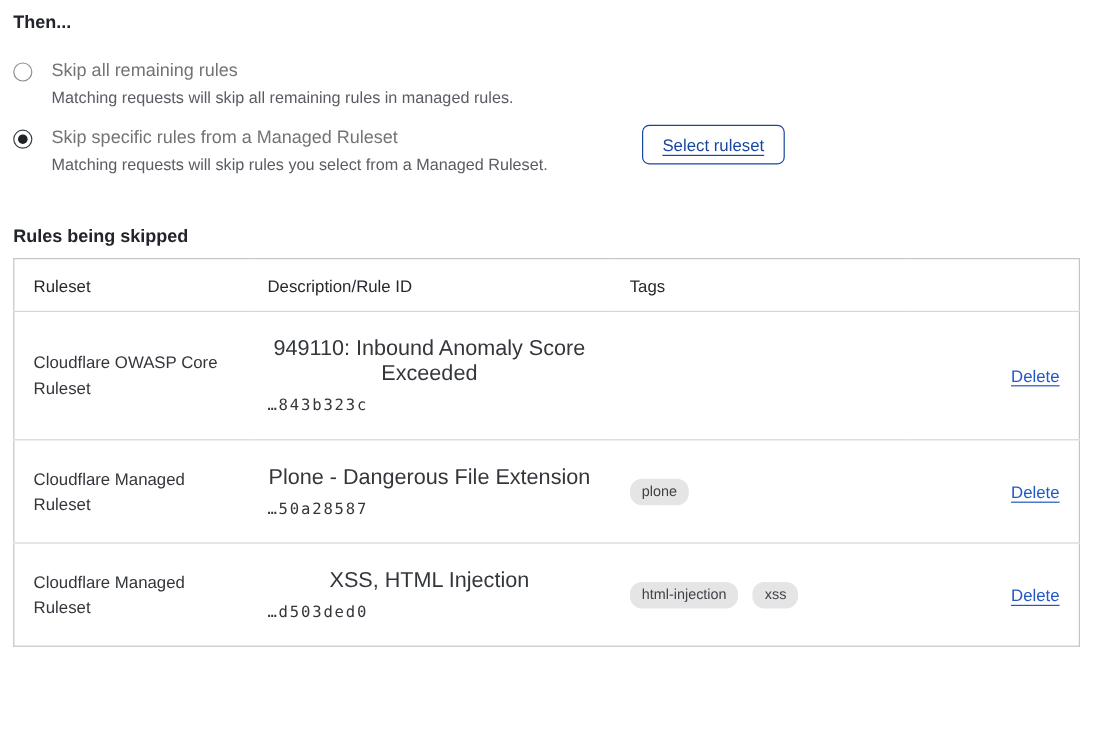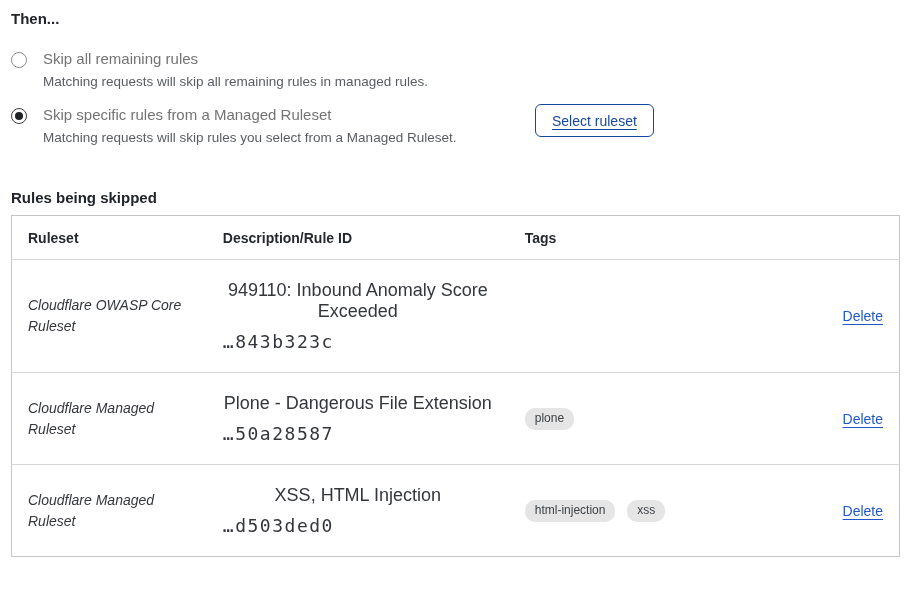--- a/index.html
+++ b/index.html
@@ -93,42 +93,42 @@
   }
   table.rules {
     width: 889px;
     border-collapse: collapse;
     border: 1px solid #c3c6c9;
     background: #fff;
   }
   table.rules th {
     text-align: left;
     font-size: 14px;
-    font-weight: 700;
+    font-weight: 400;
     color: #25282d;
     padding: 14px 16px 13px 16px;
     border-bottom: 1px solid #d4d6d9;
   }
   table.rules td {
     font-size: 14px;
     color: #33363b;
     padding: 20px 16px;
     border-bottom: 1px solid #d4d6d9;
     vertical-align: middle;
   }
   table.rules tr:last-child td { border-bottom: none; }
   .col-ruleset { width: 22%; }
   .col-desc   { width: 34%; }
   .col-tags   { width: 28%; }
   .col-action { width: 16%; }
-  td.ruleset-cell { line-height: 21px; max-width: 180px; font-style: italic; }
+  td.ruleset-cell { line-height: 21px; max-width: 180px; }
   .rule-desc { font-size: 18px; color: #33363b; text-align: center; }
   .rule-id {
     font-family: "DejaVu Sans Mono", monospace;
-    font-size: 18px;
+    font-size: 13px;
     letter-spacing: 1.5px;
     color: #33363b;
     margin-top: 9px;
   }
   .tag-pill {
     display: inline-block;
     background: #e5e5e5;
     color: #3e4247;
     font-size: 12px;
     border-radius: 10px;

